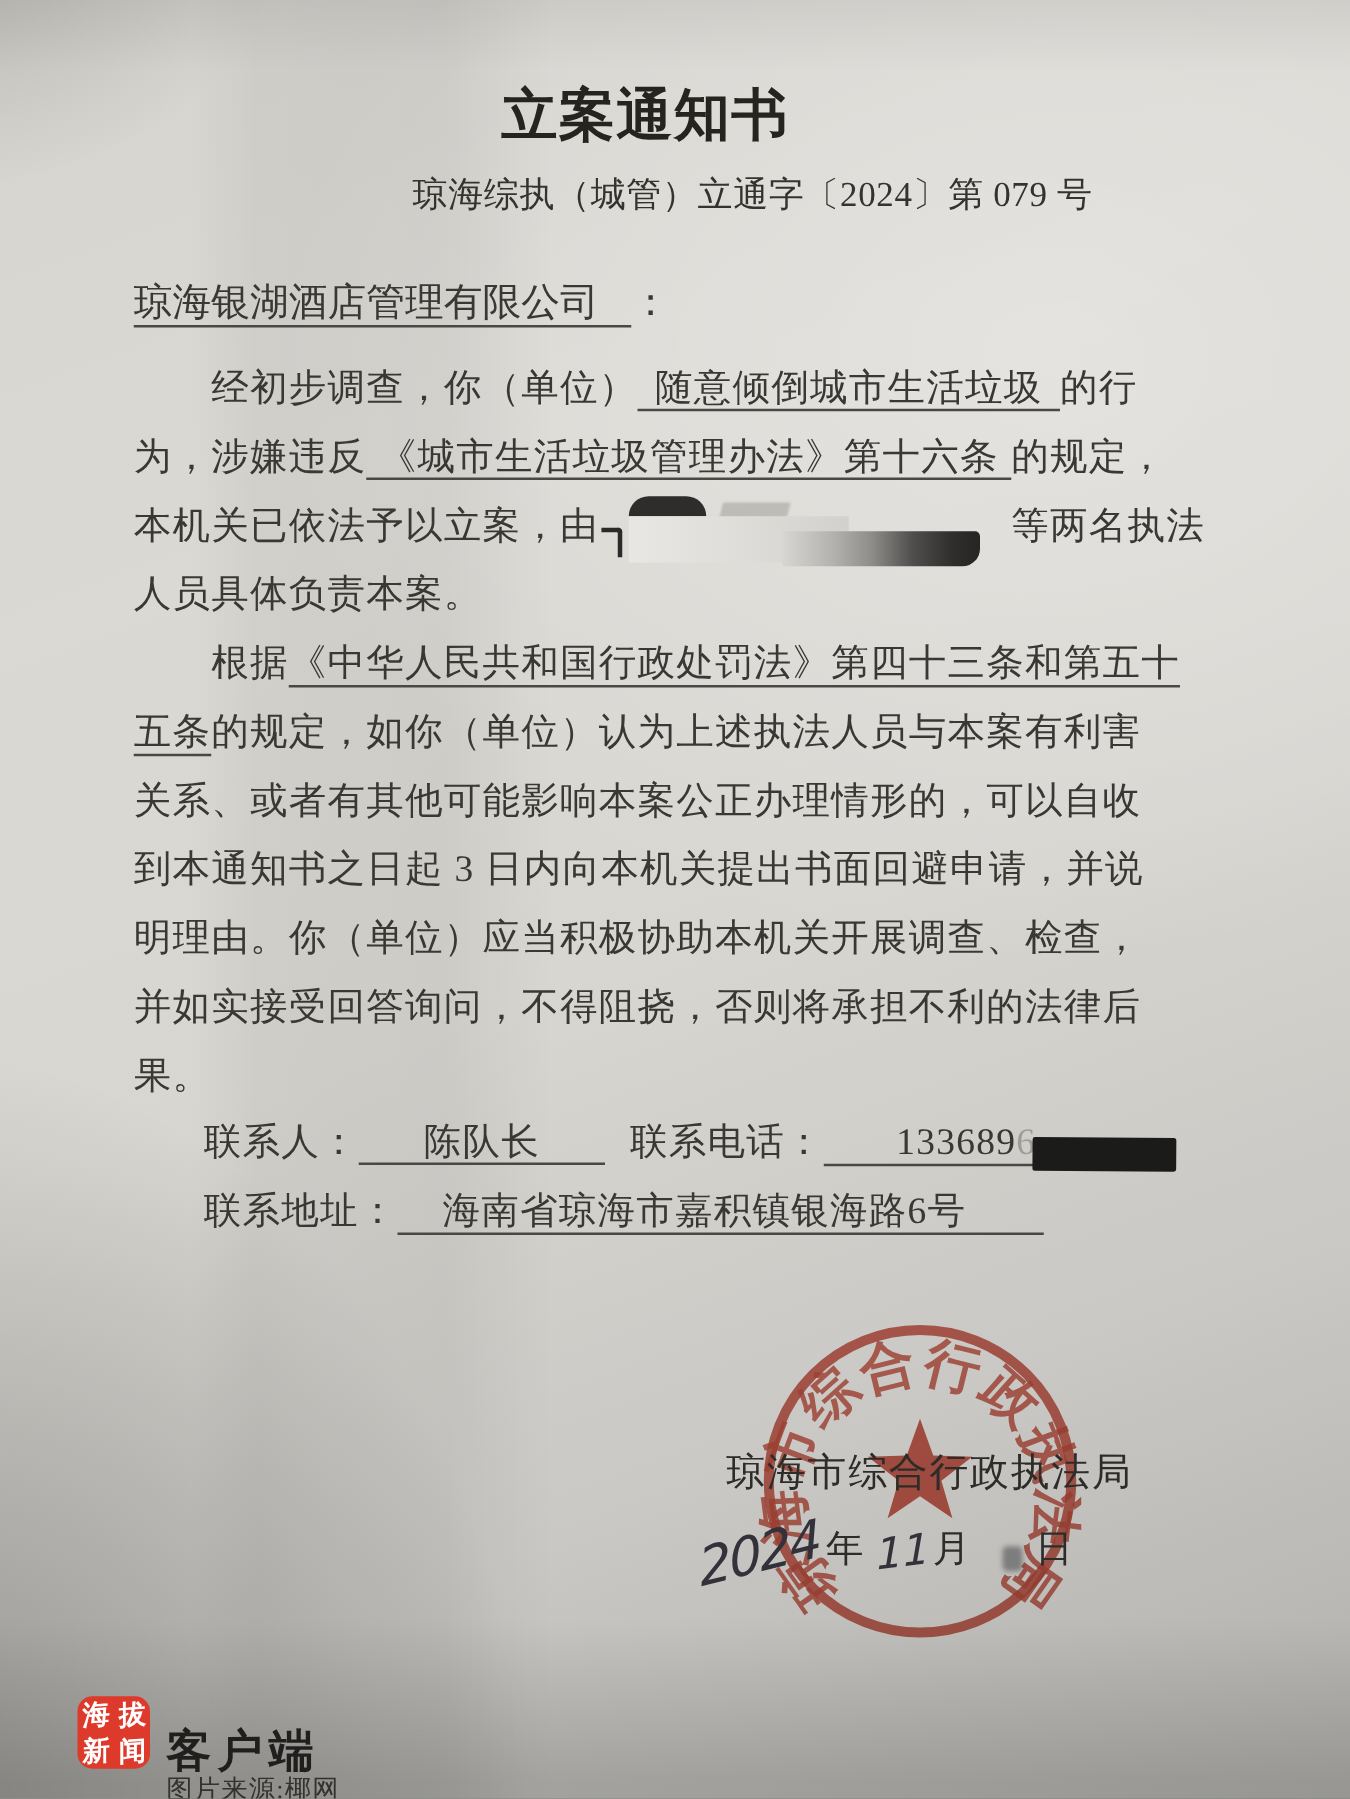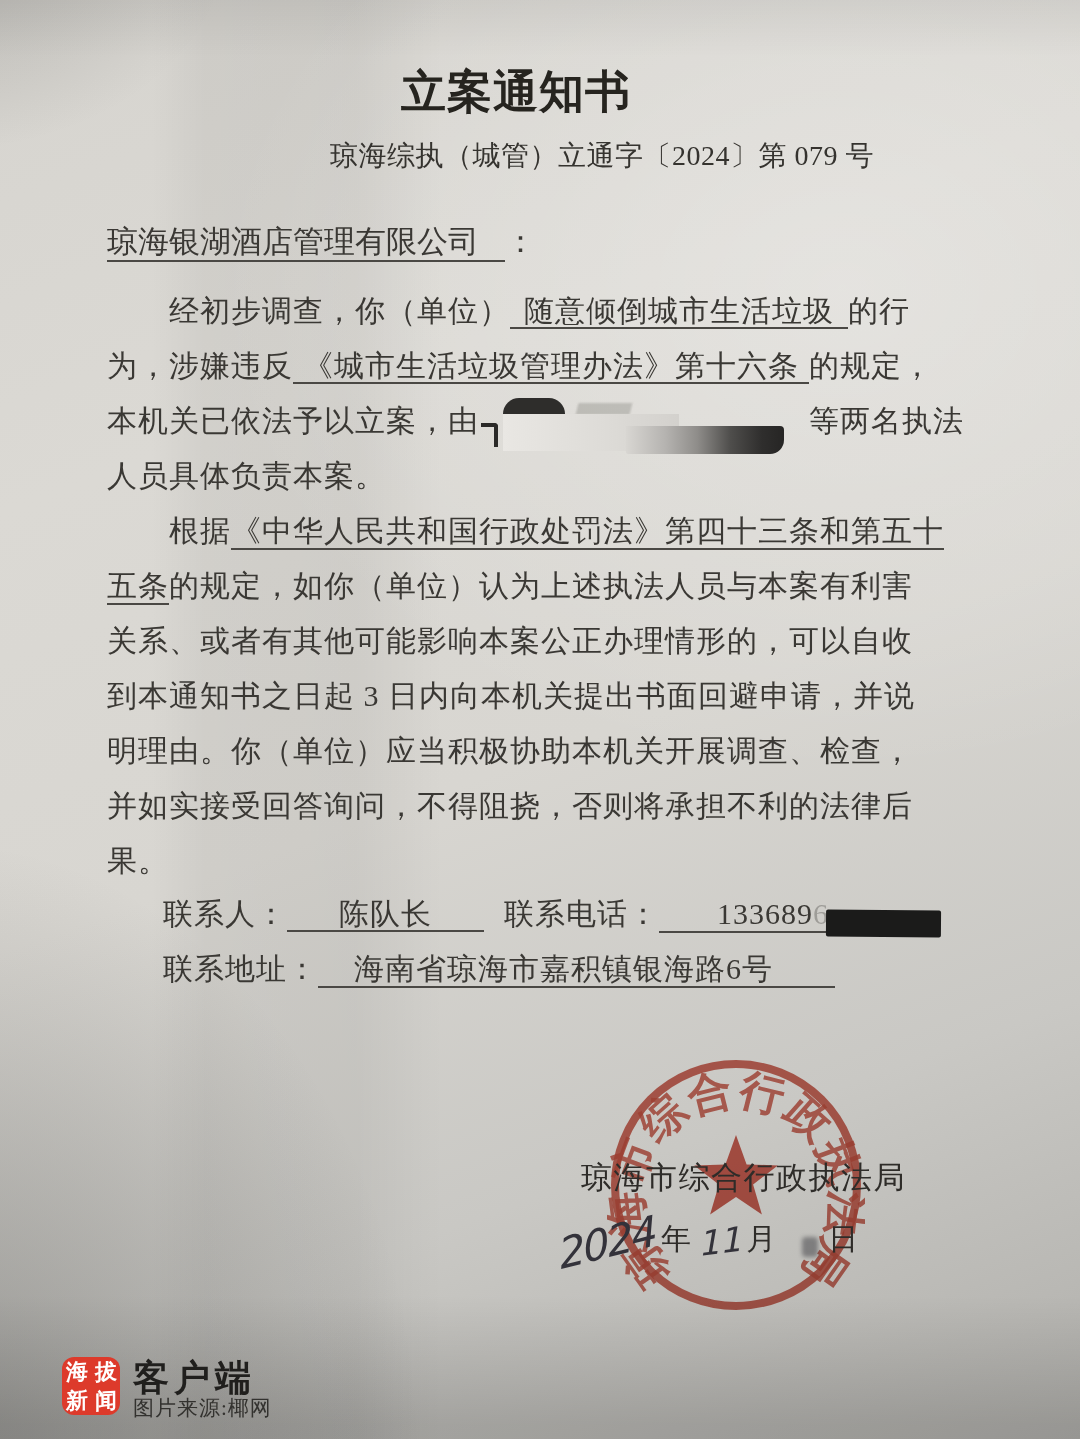--- a/index.html
+++ b/index.html
@@ -57,21 +57,21 @@
   .hand-year{font-size:42px;transform:rotate(-14deg) skewX(-8deg);letter-spacing:-2px;}
   .hand-month{font-size:34px;transform:rotate(-7deg) skewX(-6deg);margin:0 2px 0 10px;vertical-align:4px;}
   .gap-year{margin-left:4px;}
   .day-smudge{display:inline-block;width:16px;height:20px;margin:0 10px 0 26px;background:rgba(45,44,50,.45);filter:blur(2px);border-radius:4px;}
   
   .wm-logo{left:62px;top:1357px;width:58px;height:58px;border-radius:12px;z-index:70;
            display:grid;grid-template-columns:1fr 1fr;align-items:center;justify-items:center;
            font-weight:bold;font-size:22px;color:#fff;line-height:1;}
   .wm-logo span{transform:rotate(-4deg) skewX(-4deg);}
   .wm-text{left:133px;top:1358px;z-index:70;}
-  .wm-app{font-size:36px;letter-spacing:5px;color:#201f1d;font-weight:bold;line-height:40px;}
+  .wm-app{font-size:36px;letter-spacing:5px;color:#201f1d;font-weight:bold;line-height:40px;margin-top:23px;}
   .wm-src{font-size:21px;letter-spacing:1px;color:#33322f;line-height:20px;}
 </style>
 </head>
 <body>
 
 <div class="page">
 
   <div class="abs doc-title">立案通知书</div>
   <div class="abs doc-number">琼海综执（城管）立通字〔2024〕第 079 号</div>
 

